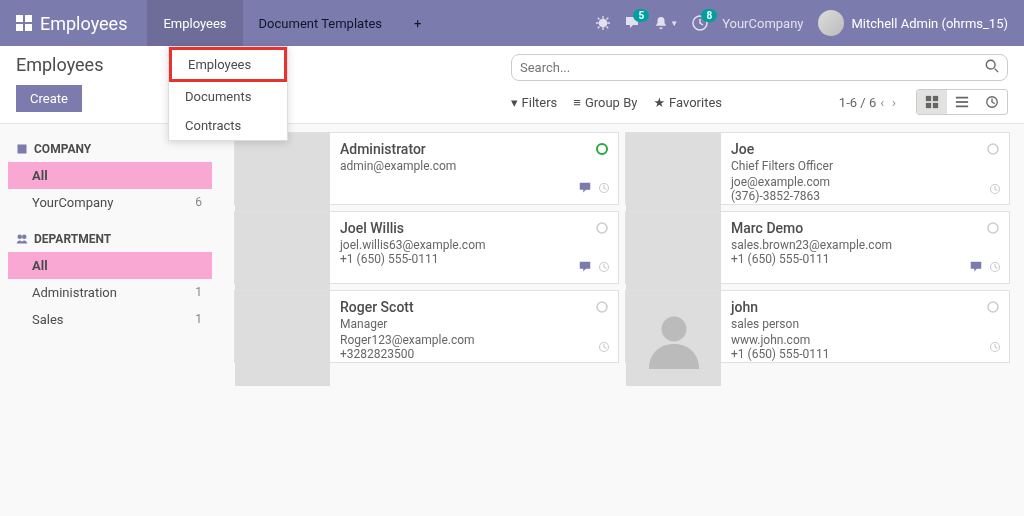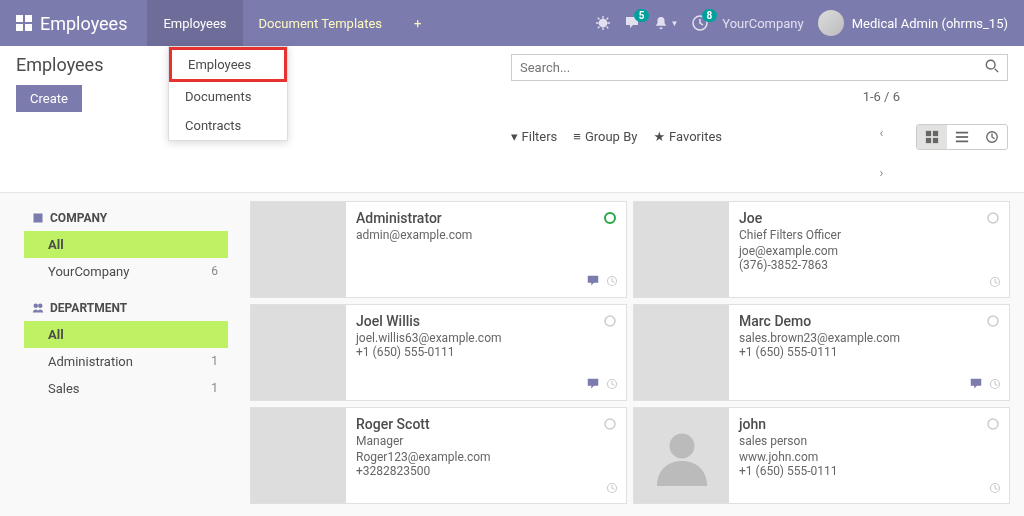--- a/index.html
+++ b/index.html
@@ -3,63 +3,63 @@
 <meta charset="utf-8">
 <style>
 * { margin: 0; padding: 0; box-sizing: border-box; font-family: -apple-system, BlinkMacSystemFont, "Segoe UI", Roboto, sans-serif; }
 body { background: #f9f9f9; width: 1024px; height: 516px; overflow: hidden; font-size: 13px; color: #4c4c4c; }
 
 
 .navbar { background: #7c7bad; height: 46px; display: flex; align-items: center; padding: 0 16px; color: #fff; }
 .navbar .brand { display: flex; align-items: center; gap: 8px; font-size: 18px; margin-right: 20px; }
 .navbar .brand svg { fill: #fff; }
 .navbar .menu { display: flex; align-items: center; height: 100%; }
-.navbar .menu-item { padding: 0 16px; height: 100%; display: flex; align-items: center; cursor: pointer; color: #fef9c3; position: relative; }
+.navbar .menu-item { padding: 0 16px; height: 100%; display: flex; align-items: center; cursor: pointer; color: #0f172a; position: relative; }
 .navbar .menu-item.active { background: #6e6d9a; color: #fff; }
 .navbar .spacer { flex: 1; }
 .navbar .right { display: flex; align-items: center; gap: 14px; }
 .navbar .right .nav-icon { position: relative; display: flex; align-items: center; cursor: pointer; color: #e2e0ef; }
 .navbar .badge { position: absolute; top: -6px; right: -9px; background: #00a09d; color: #fff; border-radius: 10px; font-size: 10px; padding: 1px 5px; font-weight: bold; }
 .navbar .user { display: flex; align-items: center; gap: 8px; cursor: pointer; }
 .navbar .avatar { width: 26px; height: 26px; border-radius: 50%; background: linear-gradient(135deg,#ddd,#bbb); }
 
 
 .dropdown { position: absolute; top: 46px; left: 168px; background: #fff; border: 1px solid #ddd; box-shadow: 0 2px 8px rgba(0,0,0,0.15); width: 120px; z-index: 100; }
 .dropdown .d-item { padding: 7px 16px; cursor: pointer; color: #4c4c4c; }
 .dropdown .d-item.highlighted { border: 3px solid #e8322f; }
 
 
 .control { display: flex; padding: 8px 16px; align-items: flex-start; border-bottom: 1px solid #e5e5e5; background:#fff; }
 .control .left { flex: 0 0 495px; }
 .control .left h2 { font-size: 18px; color: #4c4c4c; font-weight: 400; margin-bottom: 10px; }
 .control .btn-create { background: #7c7bad; color: #fff; border: none; padding: 6px 14px; cursor: pointer; font-size: 13px; }
 .control .right { flex: 1; }
-.search-box { display: flex; border: 1px solid #ccc; border-radius: 0; background:#fff; padding: 4px 8px; align-items: center; margin-bottom:8px; }
+.search-box { display: flex; border: 1px solid #ccc; border-radius: 8px; background:#fff; padding: 4px 8px; align-items: center; margin-bottom:8px; }
 .search-box input { border: none; outline: none; flex:1; font-size:13px; color:#666; }
 .search-box .mag { cursor: pointer; }
 .toolbar { display: flex; align-items: center; gap: 16px; }
 .tb-btn { display: flex; align-items: center; gap: 4px; cursor: pointer; color: #4c4c4c; font-size: 13px; }
 .toolbar .spacer2 { flex: 1; }
-.pager { display: flex; align-items: center; gap: 17px; color: #666; flex-direction: column; }
+.pager { display: flex; align-items: center; gap: 0; color: #666; }
 .pager .arrow { cursor: pointer; padding: 4px; color:#888; }
 .view-switch { display: flex; border: 1px solid #ccc; border-radius: 3px; overflow:hidden; }
 .view-switch .v { padding: 5px 8px; cursor: pointer; display:flex; align-items:center; }
 .view-switch .v.active { background: #e2e2e0; }
 
 
 .main { display: flex; height: calc(516px - 46px - 78px); }
-.sidebar { width: 220px; padding: 12px 8px; background:#f9f9f9;margin-left:16px; }
+.sidebar { width: 220px; padding: 12px 8px; background:#f9f9f9; }
 .sidebar .sec-title { display:flex; align-items:center; gap:6px; font-size:12px; font-weight:bold; color:#4c4c4c; padding: 6px 8px; }
 .sidebar .s-item { display:flex; justify-content:space-between; padding: 6px 10px 6px 24px; cursor:pointer; font-size: 13px; }
-.sidebar .s-item.selected { background: #bef264; font-weight:bold; }
+.sidebar .s-item.selected { background: #f9a8d4; font-weight:bold; }
 .sidebar .s-item .count { color:#888; font-size:12px; }
 
 .content { flex:1; padding: 8px 14px; overflow:auto; }
 .grid { display:grid; grid-template-columns: 1fr 1fr; gap: 6px; }
-.card { background:#fff; border:1px solid #e0e0e0; display:flex; height: 97px; position:relative; }
+.card { background:#fff; border:1px solid #e0e0e0; display:flex; height: 73px; position:relative; }
 .card .photo { width: 95px; height: 95px; background:#ddd; display:flex; align-items:center; justify-content:center; }
 .card .info { flex:1; padding: 8px 10px; color:#666; font-size:12px; }
 .card .info .name { font-size:14px; color:#4c4c4c; font-weight:500; margin-bottom:2px; }
 .card .info .title { margin-bottom:2px; }
 .card .status-circ { position:absolute; top:10px; right:10px; cursor: pointer; }
 .card .bottom-icons { position:absolute; bottom:6px; right:8px; display:flex; gap:6px; align-items:center; }
 
 
 .av1 { background: linear-gradient(135deg,#f4d2b5,#c8956a); }
 .av2 { background: linear-gradient(135deg,#1b3a5e,#3a6fa8); }
@@ -118,21 +118,21 @@
           <circle cx="8" cy="8" r="7" fill="none" stroke="#e2e0ef" stroke-width="1.5"></circle>
           <path d="M8 4v4l3 2" stroke="#e2e0ef" stroke-width="1.5" fill="none"></path>
         </svg>
       <span class="badge">8</span>
     </div>
     <div class="nav-icon">
         <span>YourCompany</span>
       </div>
     <div class="user">
       <div class="avatar"></div>
-      <span>Medical Admin (ohrms_15)</span>
+      <span>Mitchell Admin (ohrms_15)</span>
     </div>
   </div>
 </div>
 
 <div class="dropdown">
   <div class="d-item highlighted"><span>Employees</span></div>
   <div class="d-item"><span>Documents</span></div>
   <div class="d-item"><span>Contracts</span></div>
 </div>
 

